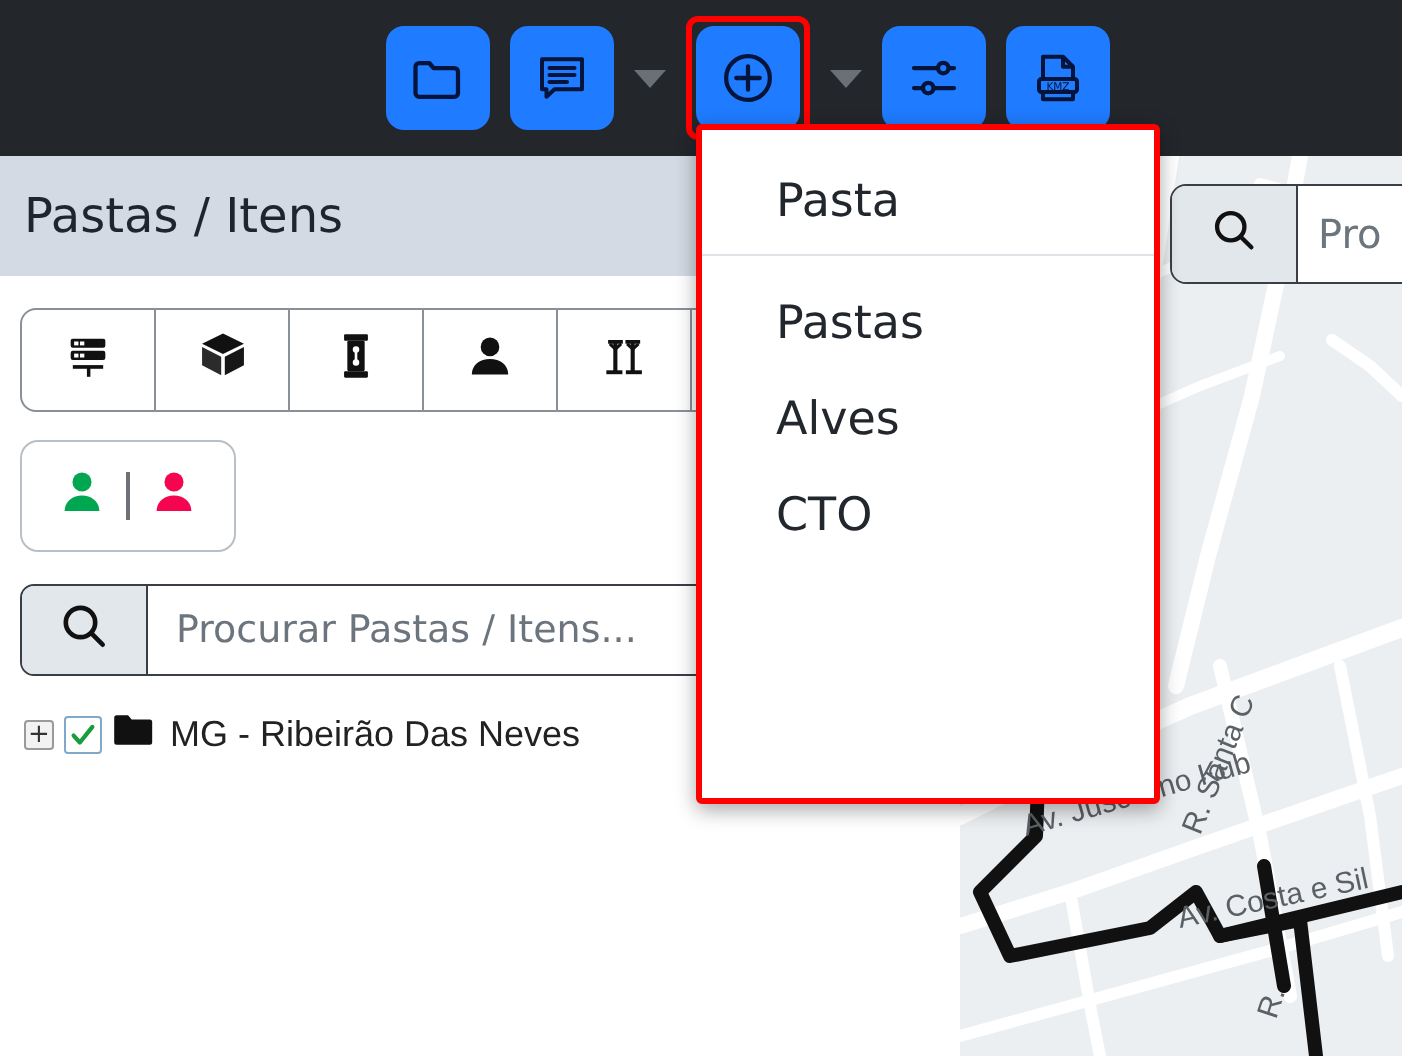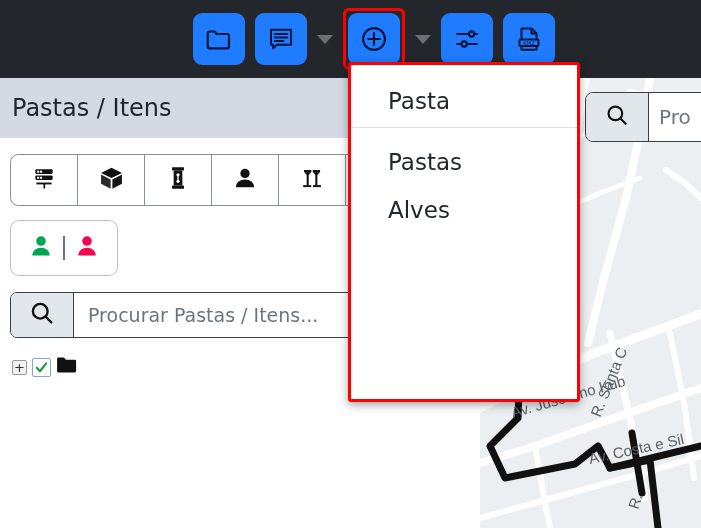--- a/index.html
+++ b/index.html
@@ -372,24 +372,26 @@
       <span class="tcheck">
         <svg width="15" height="15" viewBox="0 0 24 24" fill="none" stroke="#1a9c3c" stroke-width="3.4" stroke-linecap="round" stroke-linejoin="round">
           <path d="M4.5 12.5l5 5.5L19.5 5.5"></path>
         </svg>
       </span>
       <span>
         <svg width="22" height="18" viewBox="0 0 24 20" fill="#111">
           <path d="M1 3.2a1.4 1.4 0 0 1 1.4-1.4h6.3l2 2.4h10a1.4 1.4 0 0 1 1.4 1.4v11.2a1.4 1.4 0 0 1-1.4 1.4H2.4A1.4 1.4 0 0 1 1 16.8z"></path>
         </svg>
       </span>
+      <span class="tree-label">MG - Ribeirão Das Neves</span>
     </div>
   </div>
 
 </div>
 
 <div id="menu">
   <div class="menu-item first">Pasta</div>
   <div class="menu-sep"></div>
   <div class="menu-gap"></div>
   <div class="menu-item">Pastas</div>
   <div class="menu-item">Alves</div>
+  <div class="menu-item">CTO</div>
 </div>
 
 </body></html>

